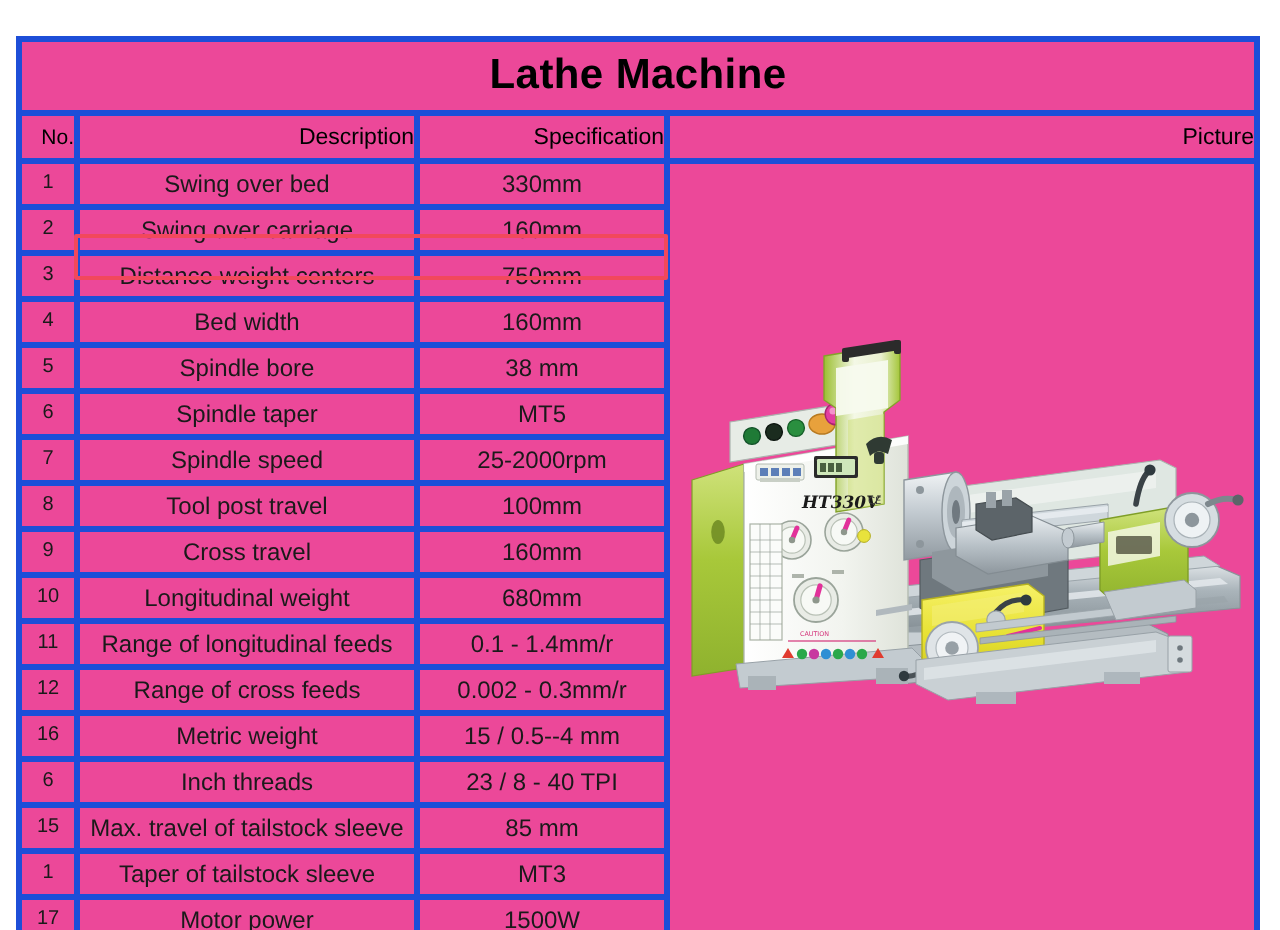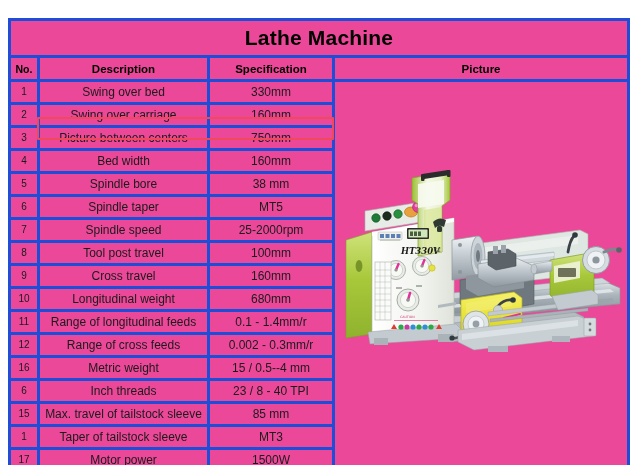--- a/index.html
+++ b/index.html
@@ -53,23 +53,23 @@
     font-size: 21px;
     font-weight: bold;
     letter-spacing: 0.2px;
     color: #000;
     padding-bottom: 2px;
   }
 
   
   .hdr-cell {
     height: 21px;
-    text-align: center;
+    text-align: right;
     font-size: 11.5px;
-    font-weight: bold;
+    font-weight: normal;
     color: #000;
   }
   .hdr-cell.small {
     font-size: 10.5px;
   }
 
   
   .body-row td {
     height: 20px;
     font-size: 12px;
@@ -138,21 +138,21 @@
           <td>330mm</td>
           <td class="pic-cell" rowspan="18"></td>
         </tr>
         <tr class="body-row">
           <td class="no-cell">2</td>
           <td>Swing over carriage</td>
           <td>160mm</td>
         </tr>
         <tr class="body-row">
           <td class="no-cell">3</td>
-          <td>Picture between centers</td>
+          <td>Distance weight centers</td>
           <td>750mm</td>
         </tr>
         <tr class="body-row">
           <td class="no-cell">4</td>
           <td>Bed width</td>
           <td>160mm</td>
         </tr>
         <tr class="body-row">
           <td class="no-cell">5</td>
           <td>Spindle bore</td>

